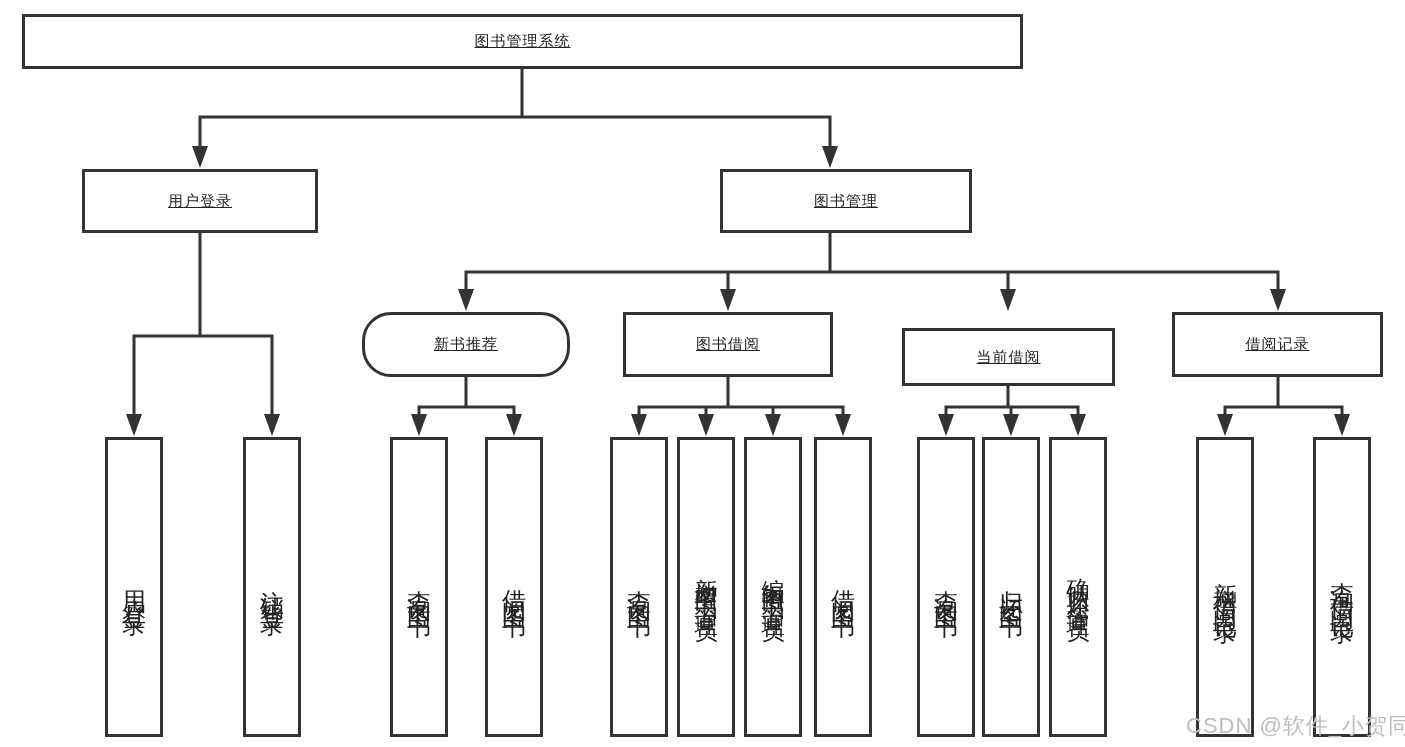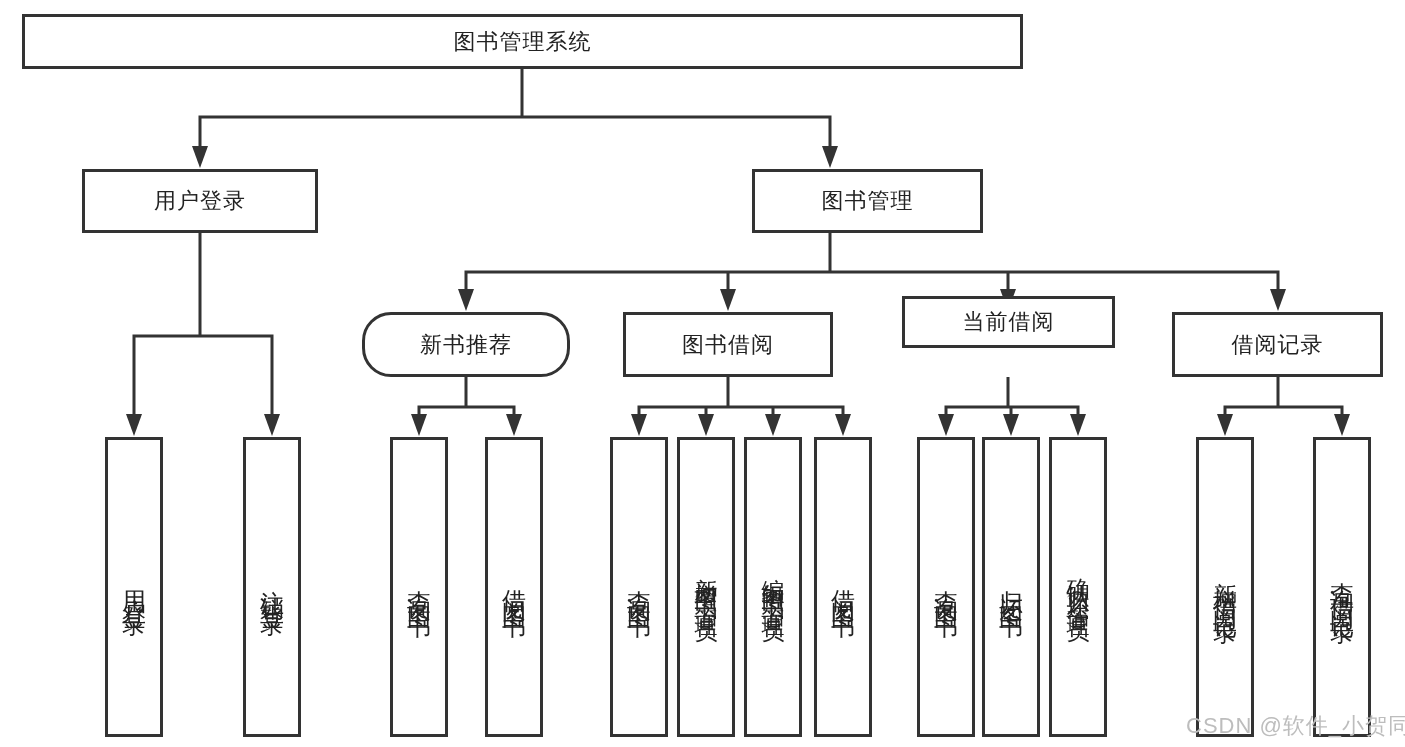--- a/index.html
+++ b/index.html
@@ -20,23 +20,24 @@
     position:absolute;
     box-sizing:border-box;
     border:3px solid #333333;
     background:#ffffff;
     display:flex;
     align-items:center;
     justify-content:center;
     color:#222222;
   }
   .h-node{
-    font-size:22px;
+    font-size:15px;
     letter-spacing:1px;
     white-space:nowrap;
+    text-decoration:underline;
   }
   .leaf{
     writing-mode:vertical-rl;
     text-orientation:mixed;
     font-size:24px;
     line-height:1;
     letter-spacing:8px;
   }
   .leaf-tight{
     letter-spacing:6px;
@@ -104,31 +105,31 @@
     </g>
   </svg>
 
   <div class="node h-node" style="left:22px;top:14px;width:1001px;height:55px;">
     <span>图书管理系统</span>
   </div>
 
   <div class="node h-node" style="left:82px;top:169px;width:236px;height:64px;">
     <span>用户登录</span>
   </div>
-  <div class="node h-node" style="left:752px;top:169px;width:231px;height:64px;">
+  <div class="node h-node" style="left:720px;top:169px;width:252px;height:64px;">
     <span>图书管理</span>
   </div>
 
   <div class="node h-node" style="left:362px;top:312px;width:208px;height:65px;border-radius:29px;">
     <span>新书推荐</span>
   </div>
   <div class="node h-node" style="left:623px;top:312px;width:210px;height:65px;">
     <span>图书借阅</span>
   </div>
-  <div class="node h-node" style="left:902px;top:296px;width:213px;height:52px;">
+  <div class="node h-node" style="left:902px;top:328px;width:213px;height:58px;">
     <span>当前借阅</span>
   </div>
   <div class="node h-node" style="left:1172px;top:312px;width:211px;height:65px;">
     <span>借阅记录</span>
   </div>
 
   <div class="node leaf" style="left:105px;top:437px;width:58px;height:300px;">
     <span>用户登录</span>
   </div>
   <div class="node leaf" style="left:243px;top:437px;width:58px;height:300px;">

